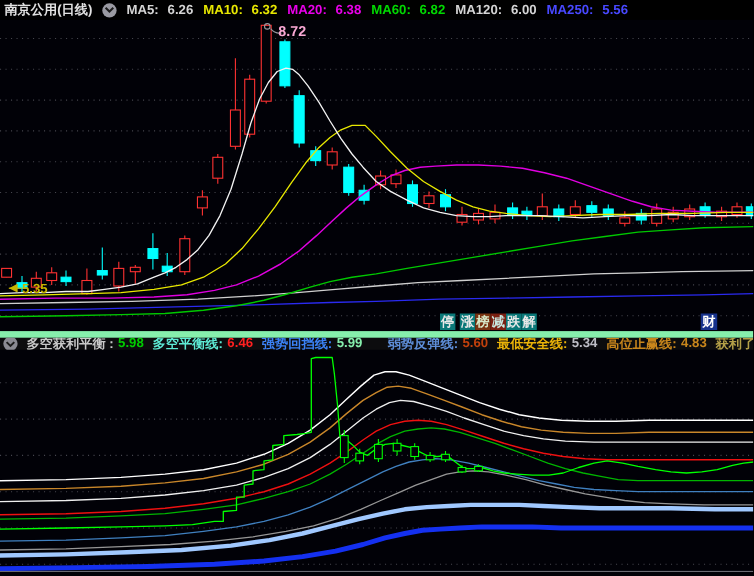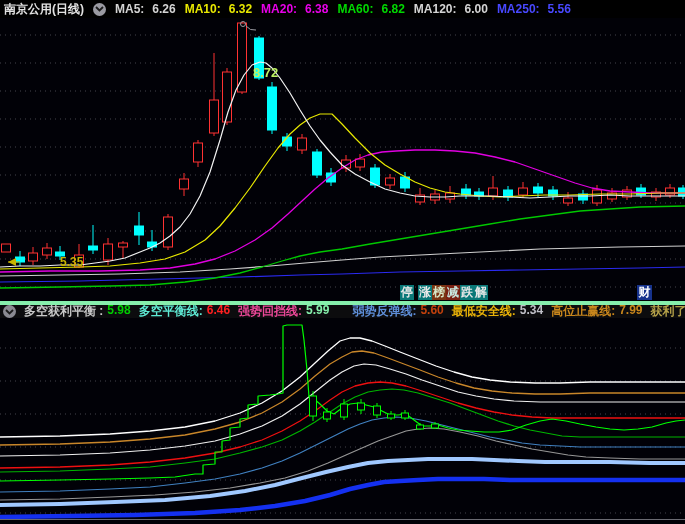--- a/index.html
+++ b/index.html
@@ -10,31 +10,31 @@
           display:flex;align-items:center;gap:9px;padding-left:4px;box-sizing:border-box;
           font-size:12px;font-weight:600;white-space:nowrap;z-index:5;}
   .title{color:#e2e2e2;}
   .circ{width:13px;height:13px;border-radius:50%;background:#9a9aa2;display:flex;
         align-items:center;justify-content:center;flex:0 0 auto;}
   .circ svg{display:block;}
   .ma{display:inline-flex;gap:8px;}
   
   svg.layer{position:absolute;left:0;z-index:1;}
   .lbl{position:absolute;z-index:4;font-size:13px;font-weight:600;}
-  .peak{color:#bef264;margin-top:44px;}
+  .peak{color:#f9a8d4;}
   .mark5{color:#c8b400;font-size:12px;}
   .tagrow{position:absolute;left:400px;top:285px;z-index:6;display:flex;}
   .tag{display:inline-block;width:14px;height:15px;line-height:15px;text-align:center;
        font-size:12px;font-weight:600;}
   .tag.first{margin-right:4px;}
   .tagR{position:absolute;left:637px;top:285px;z-index:6;width:15px;height:15px;
         line-height:15px;text-align:center;font-size:12px;font-weight:600;}
   
   .midbar{position:absolute;left:0;top:301px;width:685px;height:17px;background:#0c0c0e;
-          border-top:4px solid #86efac;box-sizing:border-box;display:flex;align-items:center;
+          border-top:6px solid #86efac;box-sizing:border-box;display:flex;align-items:center;
           gap:8px;padding-left:3px;font-size:12px;font-weight:600;white-space:nowrap;
           overflow:hidden;z-index:5;}
   .ind{display:inline-flex;gap:4px;}
   .sep-bottom{position:absolute;left:0;top:519px;width:685px;height:1px;background:#6a6a72;z-index:5;}
 </style>
 </head>
 <body>
 
 <div class="screen">
 
@@ -184,21 +184,21 @@
       <polyline points="0,272 50,271 100,271 140,270 170,268 195,264 215,259 235,251 255,240 272,228 288,214 302,201 315,189 328,178 342,168 355,160 368,155 382,152 396,151 415,150 435,150 455,151 475,153 495,157 515,162 535,169 555,176 575,183 592,188 610,191 630,192 650,193 685,193" fill="none" stroke="#e000e0" stroke-width="1.3" stroke-linejoin="round" stroke-linecap="round"></polyline>
       <polyline points="0,269 40,268 80,267 110,266 140,263 165,259 185,252 205,240 220,226 235,208 250,188 265,166 278,148 290,134 300,125 310,118 320,114 332,114 342,124 355,138 370,153 385,165 400,174 415,182 430,188 445,192 460,194 480,196 500,197 520,196 545,195 570,195 600,194 630,194 660,193 685,193" fill="none" stroke="#e8e800" stroke-width="1.2" stroke-linejoin="round" stroke-linecap="round"></polyline>
       <polyline points="0,267 20,266 40,266 60,265 80,265 95,263 110,261 125,258 140,252 150,248 160,243 170,236 180,227 190,214 200,196 210,172 220,140 228,112 236,90 244,75 252,65 260,62 266,63 272,68 280,78 290,93 300,110 310,126 320,140 330,152 342,165 355,174 370,182 385,189 400,193 415,196 430,197 445,197 460,196 475,196 490,196 510,197 530,198 550,197 570,196 590,196 610,195 630,196 650,196 670,196 685,196" fill="none" stroke="#f2f2f2" stroke-width="1.2" stroke-linejoin="round" stroke-linecap="round"></polyline>
       <circle cx="243" cy="24" r="2.5" fill="none" stroke="#9a9aa2" stroke-width="1"></circle>
       <path d="M246,26 Q250,31 256,30" stroke="#9a9aa2" stroke-width="1" fill="none"></path>
       <path d="M8,262 l8,-4 v8 z" fill="#c8b400"></path>
       <line x1="8" y1="262" x2="20" y2="262" stroke="#c8b400" stroke-width="1"></line>
     </svg>
 
   <div class="lbl peak" style="left:253px;top:21px;">8.72</div>
-  <div class="lbl mark5" style="left:20px;top:255px;margin-left:40px;">5.35</div>
+  <div class="lbl mark5" style="left:20px;top:255px;">5.35</div>
 
   <div class="tagrow">
     <span class="tag first" style="background: rgb(10, 120, 120); color: rgb(232, 232, 232);">停</span>
     <span class="tag" style="background: rgb(10, 120, 120); color: rgb(232, 232, 232);">涨</span>
     <span class="tag" style="background: rgb(122, 52, 18); color: rgb(216, 232, 200);">榜</span>
     <span class="tag" style="background: rgb(122, 32, 18); color: rgb(200, 232, 224);">减</span>
     <span class="tag" style="background: rgb(10, 120, 120); color: rgb(232, 232, 232);">跌</span>
     <span class="tag" style="background: rgb(10, 120, 120); color: rgb(232, 232, 232);">解</span>
   </div>
   <span class="tagR" style="background: rgb(22, 50, 140); color: rgb(255, 255, 255);">财</span>
@@ -213,34 +213,34 @@
     </span>
     <span class="ind">
       <span style="color: rgb(200, 200, 200);">多空获利平衡 :</span>
       <span style="color: rgb(0, 204, 0);">5.98</span>
     </span>
     <span class="ind">
       <span style="color: #5eead4;">多空平衡线:</span>
       <span style="color: rgb(255, 32, 32);">6.46</span>
     </span>
     <span class="ind">
-      <span style="color: #ec4899;">强势回挡线:</span>
+      <span style="color: #3b82f6;">强势回挡线:</span>
       <span style="color: #86efac; text-align: right;">5.99</span>
     </span>
     <span class="ind">
       <span style="color: rgb(94, 142, 216); margin-left: 15px;">弱势反弹线:</span>
       <span style="color: #c2410c;">5.60</span>
     </span>
     <span class="ind">
       <span style="color: #eab308;">最低安全线:</span>
       <span style="color: rgb(191, 191, 198);">5.34</span>
     </span>
     <span class="ind">
       <span style="color: rgb(200, 134, 28);">高位止赢线:</span>
-      <span style="color: rgb(200, 134, 28);">7.99</span>
+      <span style="color: rgb(200, 134, 28);">4.83</span>
     </span>
     <span class="ind">
       <span style="color: rgb(180, 160, 72);">获利了结线:</span>
 
     </span>
   </div>
 
   <svg id="botsvg" class="layer" style="top:318px;" width="685" height="201" viewBox="0 318 685 201">
       <line x1="0" y1="348" x2="685" y2="348" stroke="#45454d" stroke-width="1" stroke-dasharray="1 4"></line>
       <line x1="0" y1="381" x2="685" y2="381" stroke="#45454d" stroke-width="1" stroke-dasharray="1 4"></line>

